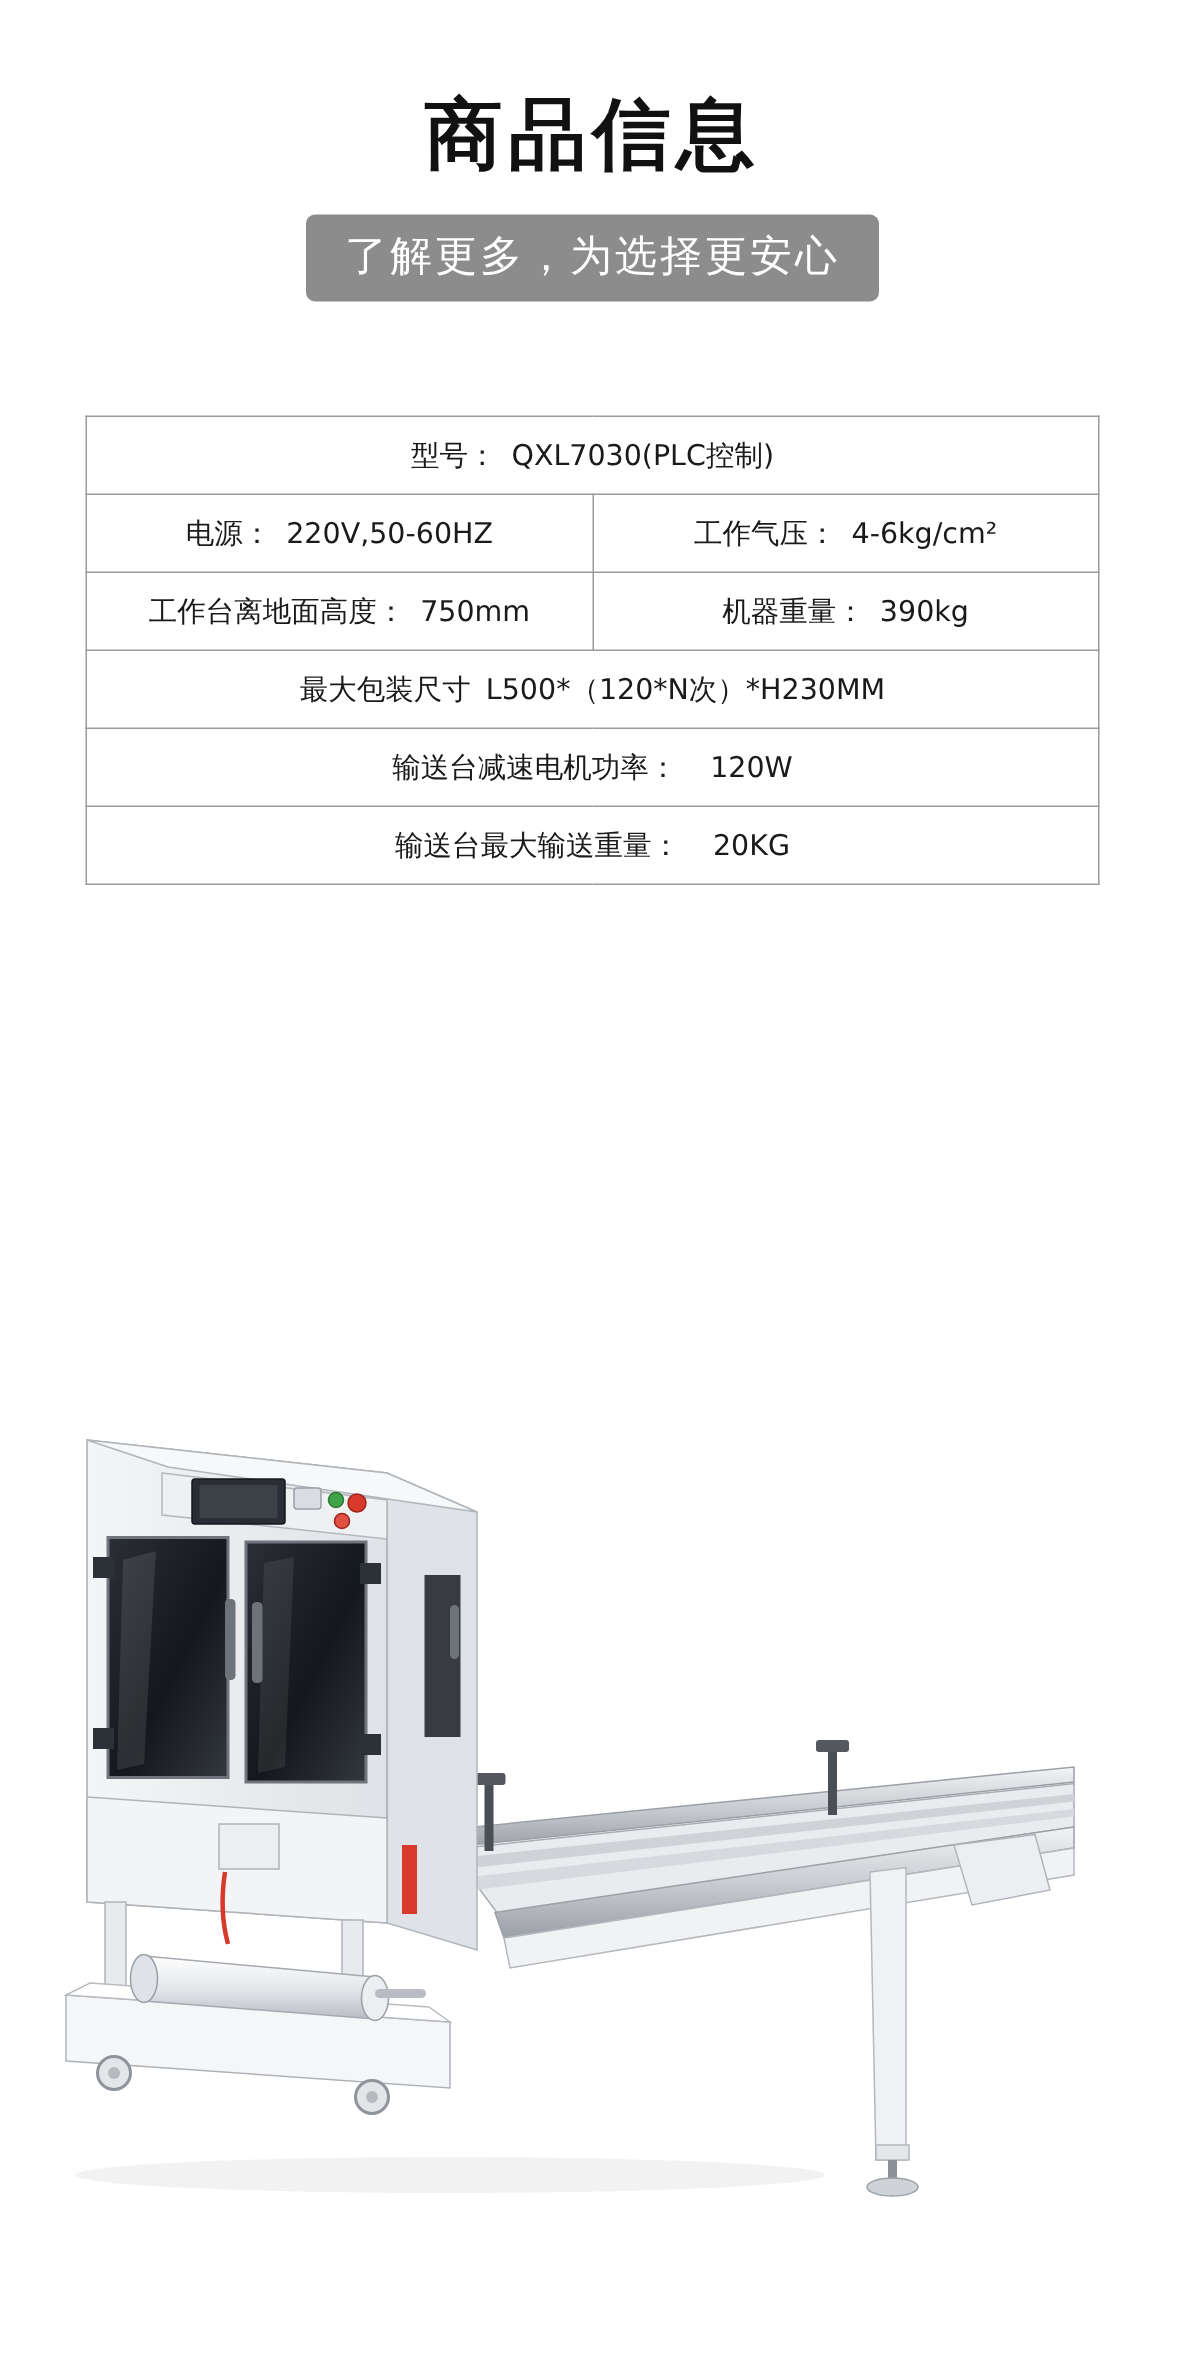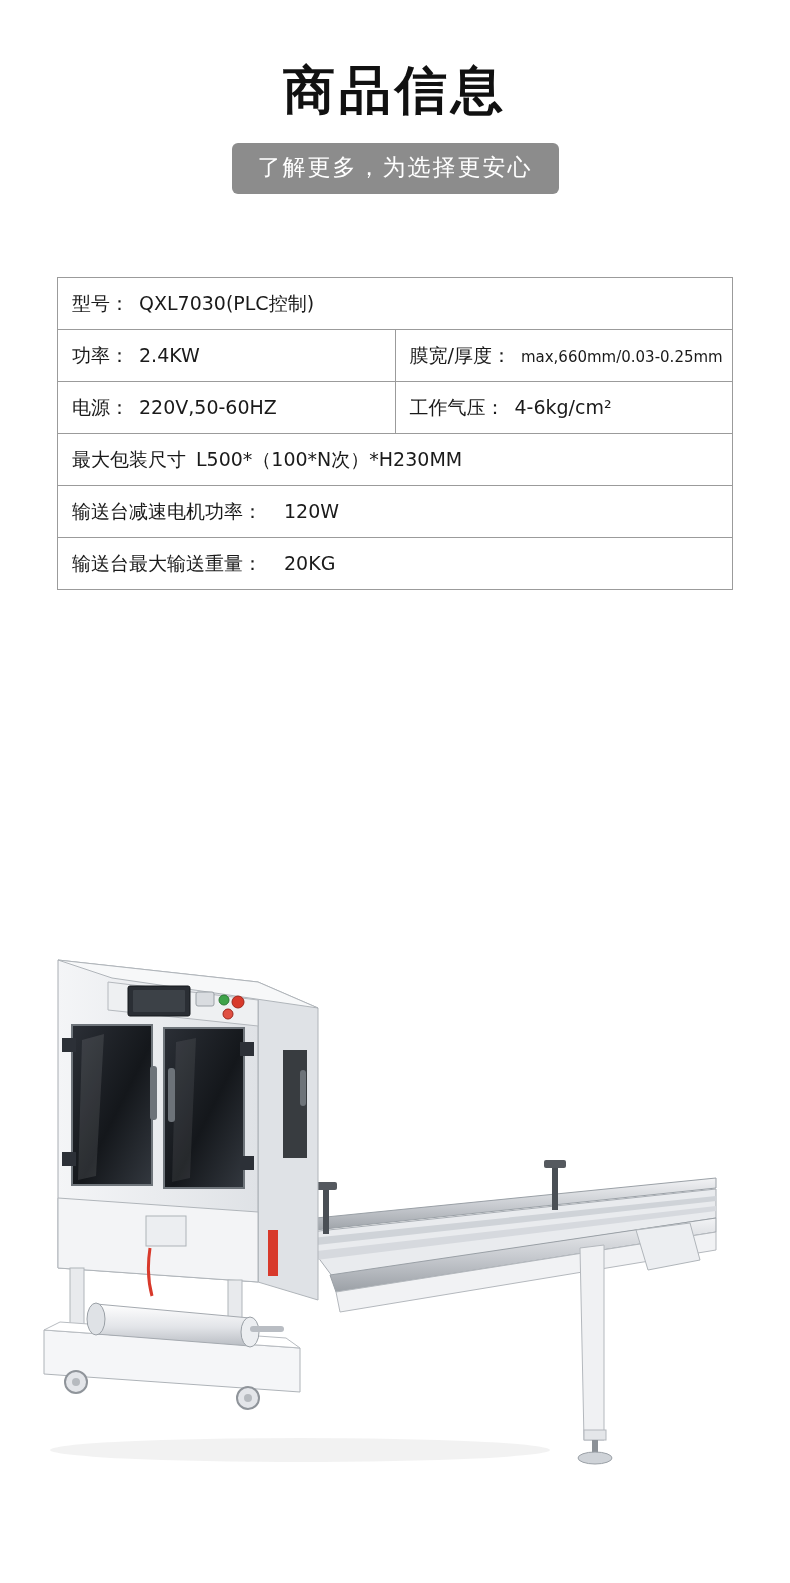--- a/index.html
+++ b/index.html
@@ -26,37 +26,38 @@
     font-family:"DejaVu Sans","Liberation Sans",sans-serif;
   }
   .subtitle-wrap{
     display:flex;
     justify-content:center;
     margin-top:24px;
   }
   .subtitle{
     background:#8c8c8c;
     color:#ffffff;
-    font-size:23px;
+    font-size:28px;
     letter-spacing:2px;
     padding:9px 26px 11px 26px;
     border-radius:6px;
     font-family:"DejaVu Sans","Liberation Sans",sans-serif;
   }
 
   
   .spec-table{
     position:absolute;
     left:57px;
     top:277px;
     width:676px;
     border:1px solid #9b9b9b;
     border-collapse:collapse;
     table-layout:fixed;
     background:#fff;
+    text-align:center;
   }
   .spec-table td{
     border:1px solid #9b9b9b;
     padding:0 14px;
     height:51px;
     font-size:19px;
     vertical-align:middle;
     font-family:"DejaVu Sans","Liberation Sans",sans-serif;
     white-space:nowrap;
     overflow:hidden;
@@ -90,44 +91,44 @@
   </div>
 
   <table class="spec-table">
     <tbody>
       <tr>
         <td colspan="2">
           <span class="lbl">型号：</span><span class="gap-sm"></span><span class="val">QXL7030(PLC控制)</span>
         </td>
       </tr>
 
-      <tr>
-        <td>
-          <span class="lbl">功率：</span><span class="gap-sm"></span><span class="val">2.4KW</span>
-        </td>
-        <td>
-          <span class="lbl">膜宽/厚度：</span><span class="gap-sm"></span><span class="val small" style="font-size:15px">max,660mm/0.03-0.25mm</span>
-        </td>
-      </tr>
 
       <tr>
         <td>
           <span class="lbl">电源：</span><span class="gap-sm"></span><span class="val">220V,50-60HZ</span>
         </td>
         <td>
           <span class="lbl">工作气压：</span><span class="gap-sm"></span><span class="val">4-6kg/cm²</span>
         </td>
       </tr>
 
 
+      <tr>
+        <td>
+          <span class="lbl">工作台离地面高度：</span><span class="gap-sm"></span><span class="val">750mm</span>
+        </td>
+        <td>
+          <span class="lbl">机器重量：</span><span class="gap-sm"></span><span class="val">390kg</span>
+        </td>
+      </tr>
 
 
       <tr>
         <td colspan="2" class="cell-pad">
-          <span class="lbl">最大包装尺寸</span><span class="gap-sm"></span><span class="val">L500*（100*N次）*H230MM</span>
+          <span class="lbl">最大包装尺寸</span><span class="gap-sm"></span><span class="val">L500*（120*N次）*H230MM</span>
         </td>
       </tr>
 
 
       <tr>
         <td colspan="2" class="cell-pad">
           <span class="lbl">输送台减速电机功率：</span><span class="gap"></span><span class="val">120W</span>
         </td>
       </tr>
 

